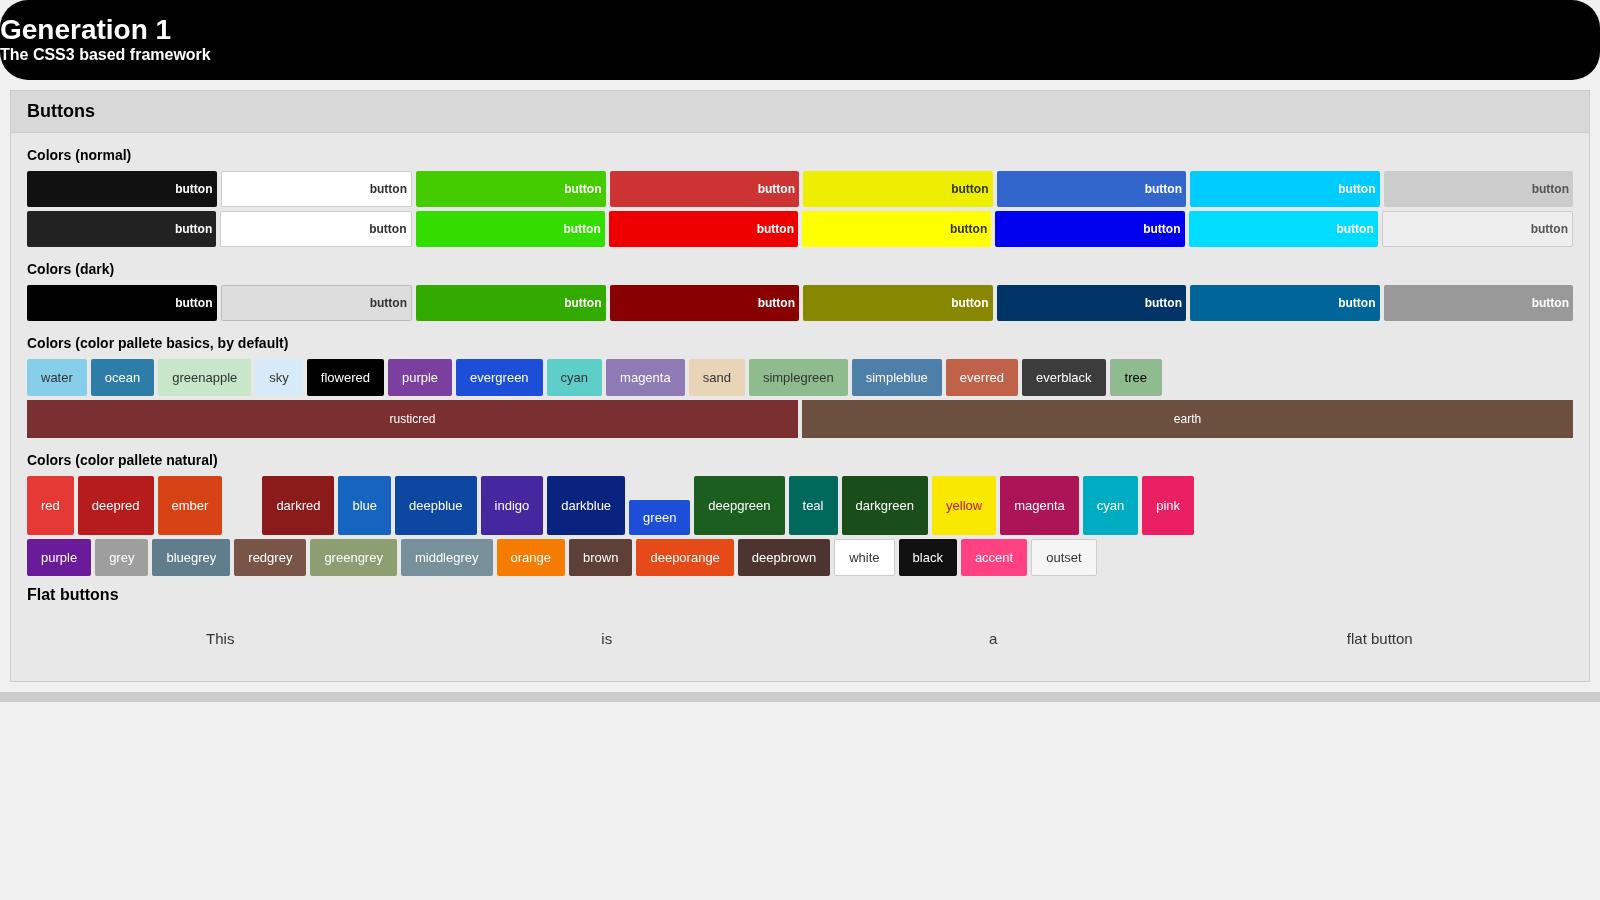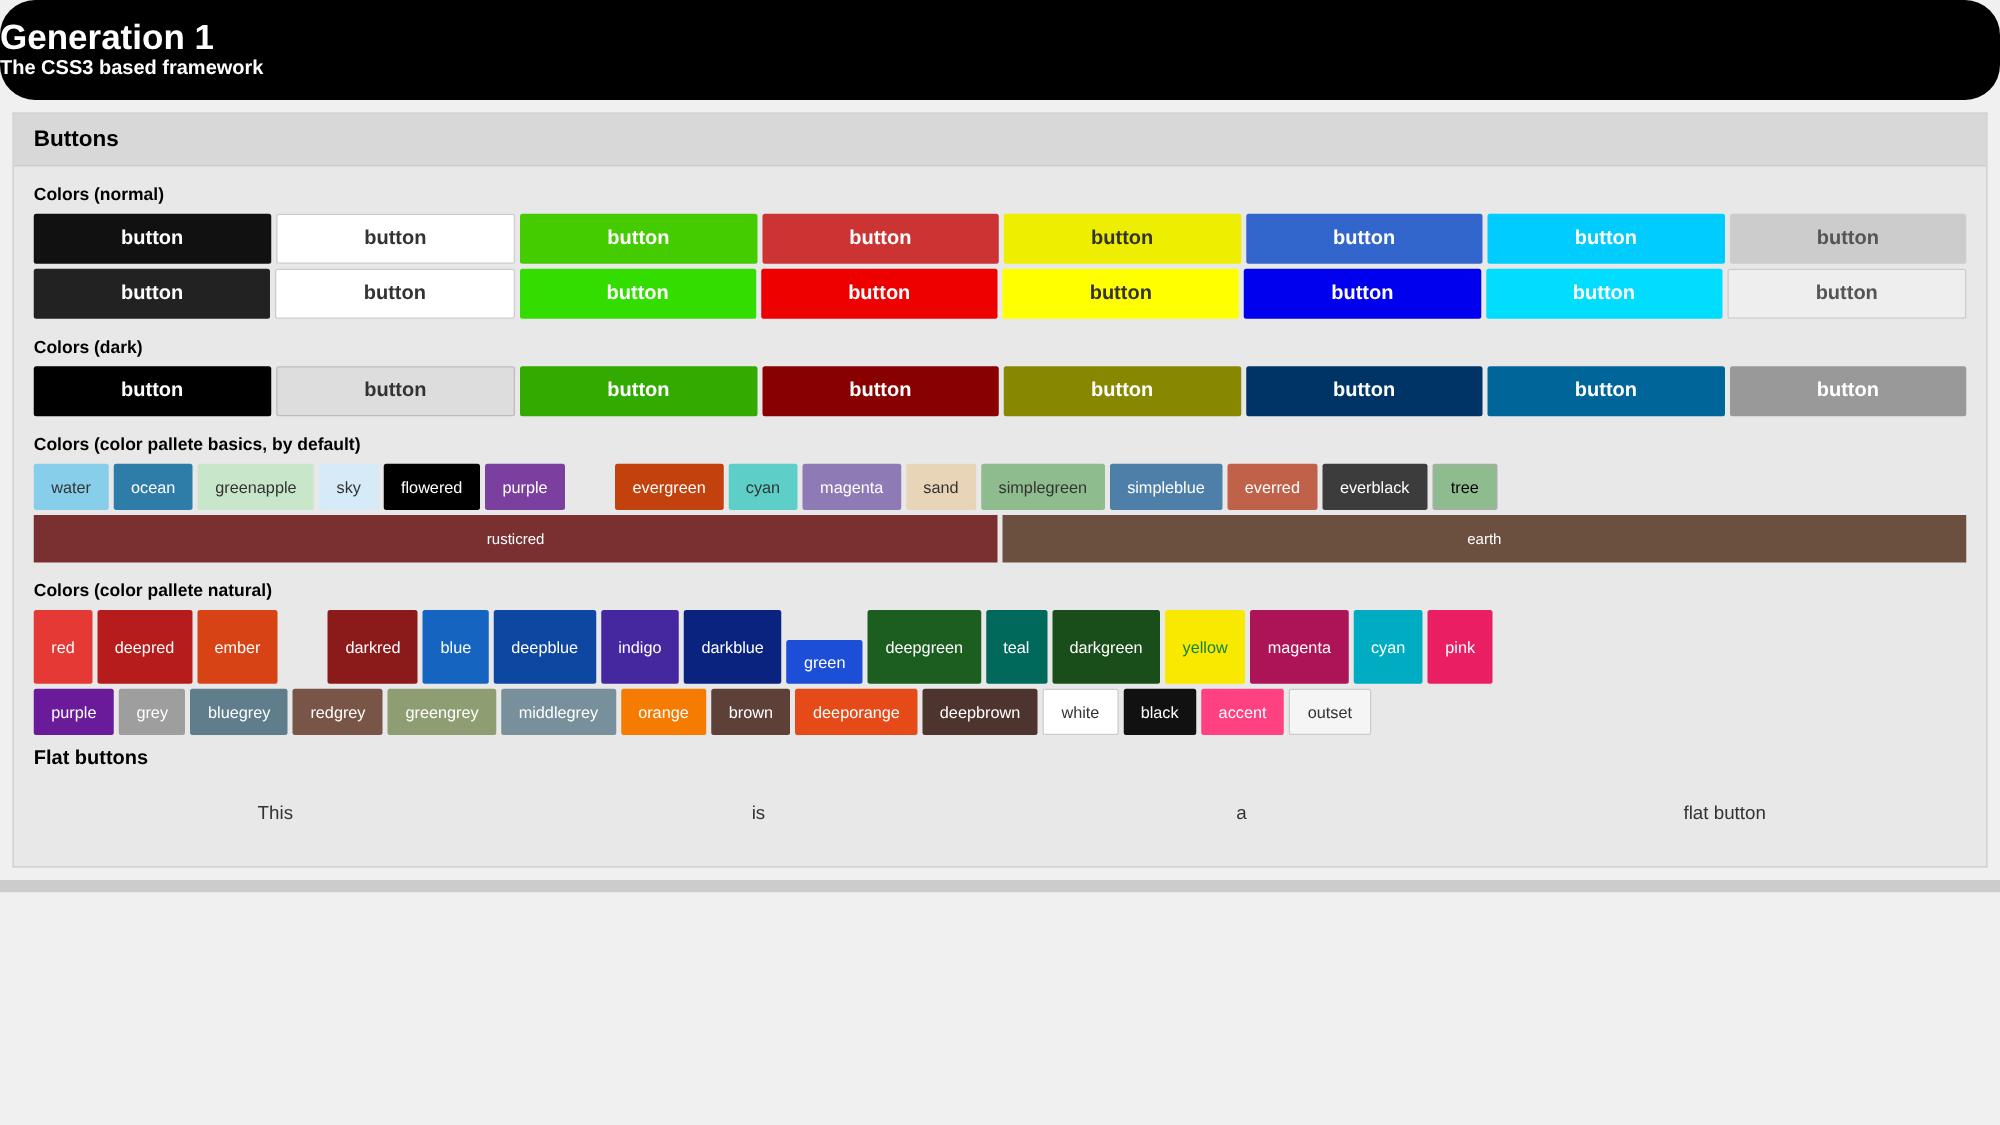--- a/index.html
+++ b/index.html
@@ -38,25 +38,25 @@
 
     .button-row {
       display: flex;
       gap: 4px;
       margin-bottom: 4px;
     }
 
     .btn {
       flex: 1;
       padding: 10px 4px;
-      font-size: 16px;
+      font-size: 12px;
       font-weight: bold;
       border: none;
       cursor: pointer;
-      text-align: center;
+      text-align: right;
       border-radius: 2px;
     }
 
     
     .btn-black { background: #111; color: #fff; }
     .btn-white-normal { background: #fff; color: #333; border: 1px solid #ccc; }
     .btn-green-normal { background: #4c0; color: #fff; }
     .btn-red-normal { background: #c33; color: #fff; }
     .btn-yellow-normal { background: #ee0; color: #333; }
     .btn-blue-normal { background: #36c; color: #fff; }
@@ -100,21 +100,21 @@
       font-weight: normal;
       white-space: nowrap;
     }
 
     .pb-water { background: #87ceeb; color: #333; }
     .pb-ocean { background: #2e7ca8; color: #fff; }
     .pb-greenapple { background: #c8e6c9; color: #333; }
     .pb-sky { background: #d6eaf8; color: #333; }
     .pb-flowered { background: #000000; color: #fff; }
     .pb-purple { background: #7b3fa0; color: #fff; }
-    .pb-evergreen { background: #c2410c; color: #fff; margin-left: 36px; }
+    .pb-evergreen { background: #1d4ed8; color: #fff; }
     .pb-cyan { background: #5ecec8; color: #333; }
     .pb-magenta { background: #8e7bb5; color: #fff; }
     .pb-sand { background: #e8d5b7; color: #333; }
     .pb-simplegreen { background: #8fbc8f; color: #333; }
     .pb-simpleblue { background: #4d7fa8; color: #fff; }
     .pb-everred { background: #c0614a; color: #fff; }
     .pb-everblack { background: #3c3c3c; color: #fff; }
     .pb-tree { background: #8fbc8f; color: #000000; border: 1px solid #aaa; }
 
     .wide-btn-row {
@@ -155,21 +155,21 @@
     .nb-ember { background: #d84315; color: #fff; }
     .nb-darkred { background: #8b1a1a; color: #fff; margin-left: 36px; }
     .nb-blue { background: #1565c0; color: #fff; }
     .nb-deepblue { background: #0d47a1; color: #fff; }
     .nb-indigo { background: #4527a0; color: #fff; }
     .nb-darkblue { background: #0a237e; color: #fff; }
     .nb-green { background: #1d4ed8; color: #fff; margin-top: 24px; }
     .nb-deepgreen { background: #1b5e20; color: #fff; }
     .nb-teal { background: #00695c; color: #fff; }
     .nb-darkgreen { background: #194d19; color: #fff; }
-    .nb-yellow { background: #f9e900; color: #15803d; }
+    .nb-yellow { background: #f9e900; color: #be185d; }
     .nb-magenta { background: #ad1457; color: #fff; }
     .nb-cyan { background: #00acc1; color: #fff; }
     .nb-pink { background: #e91e63; color: #fff; }
 
     .natural-row2 {
       display: flex;
       flex-wrap: wrap;
       gap: 4px;
       margin-bottom: 8px;
     }

